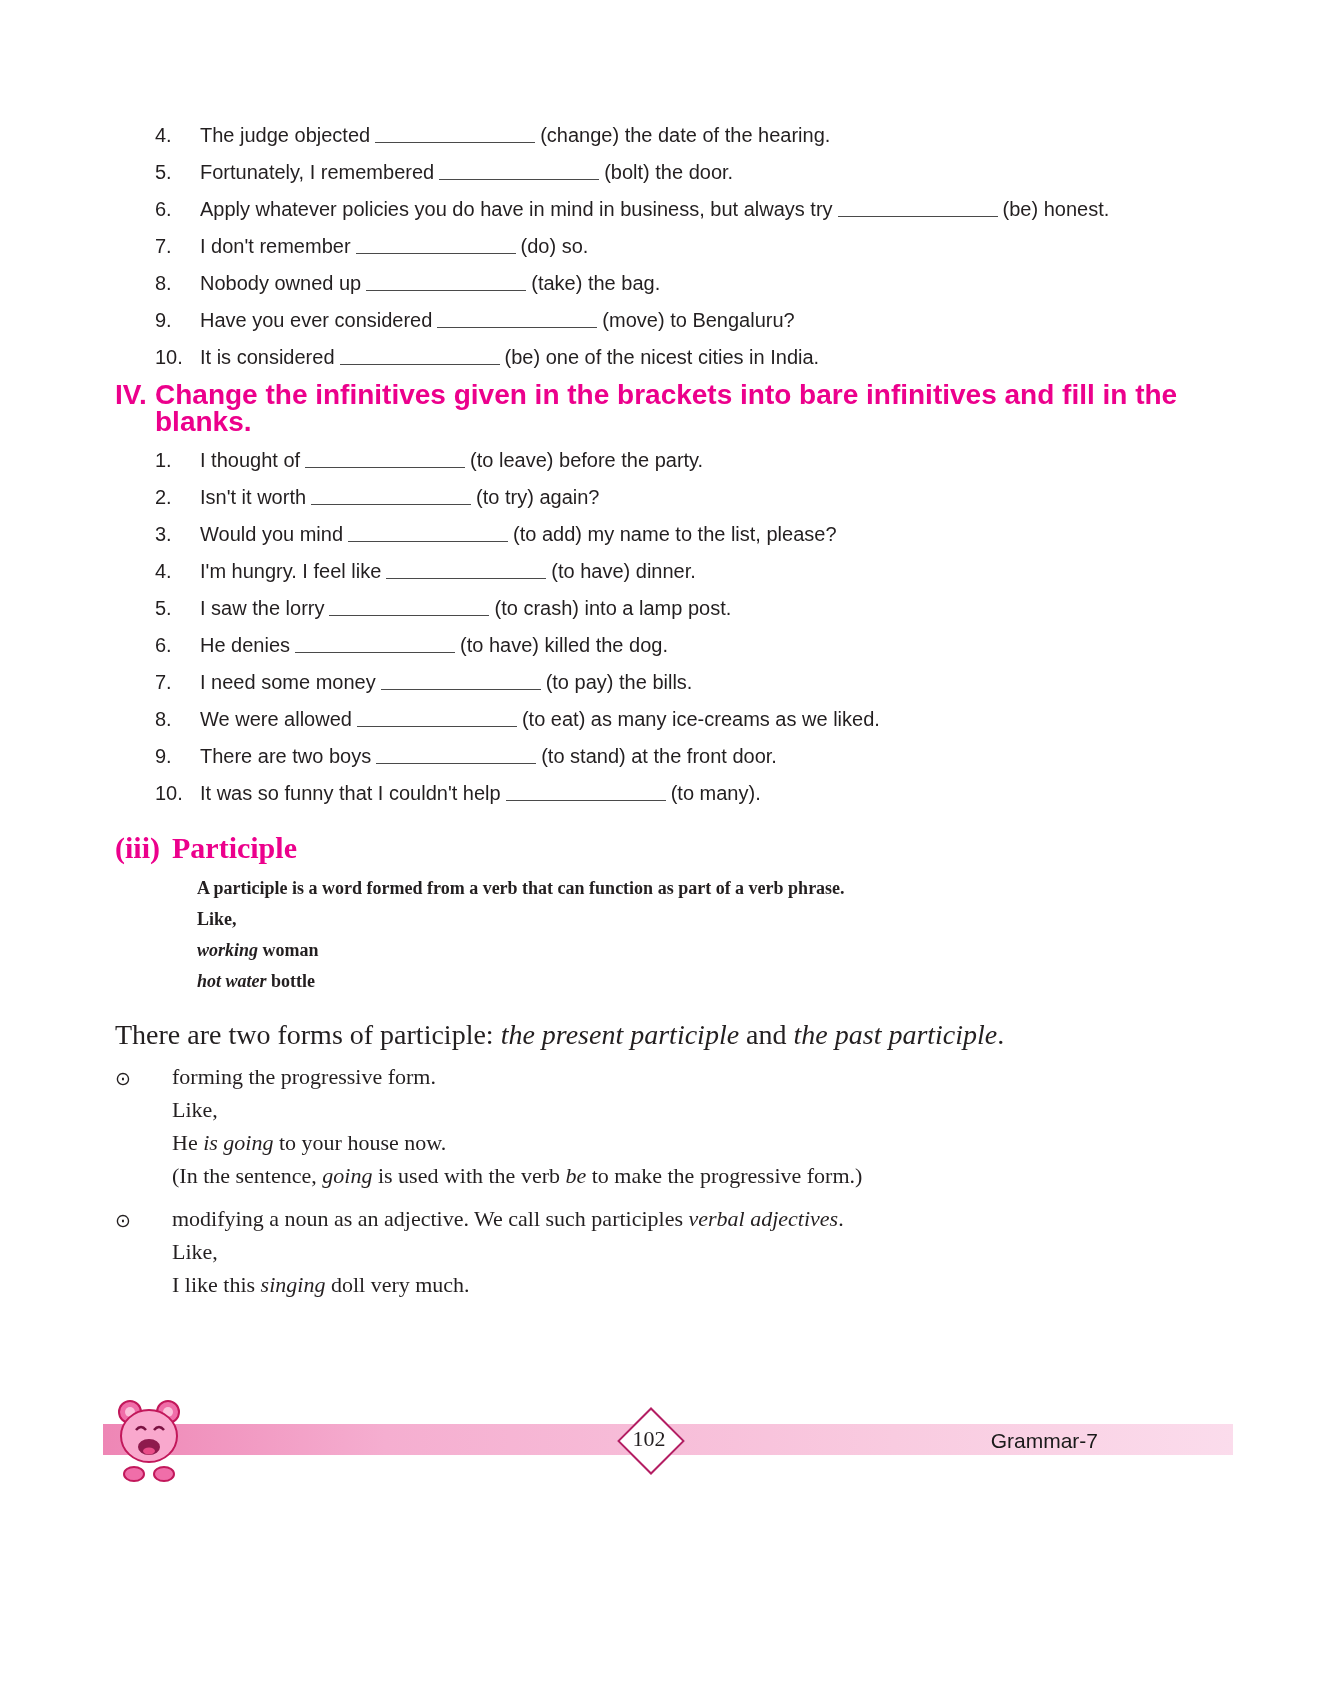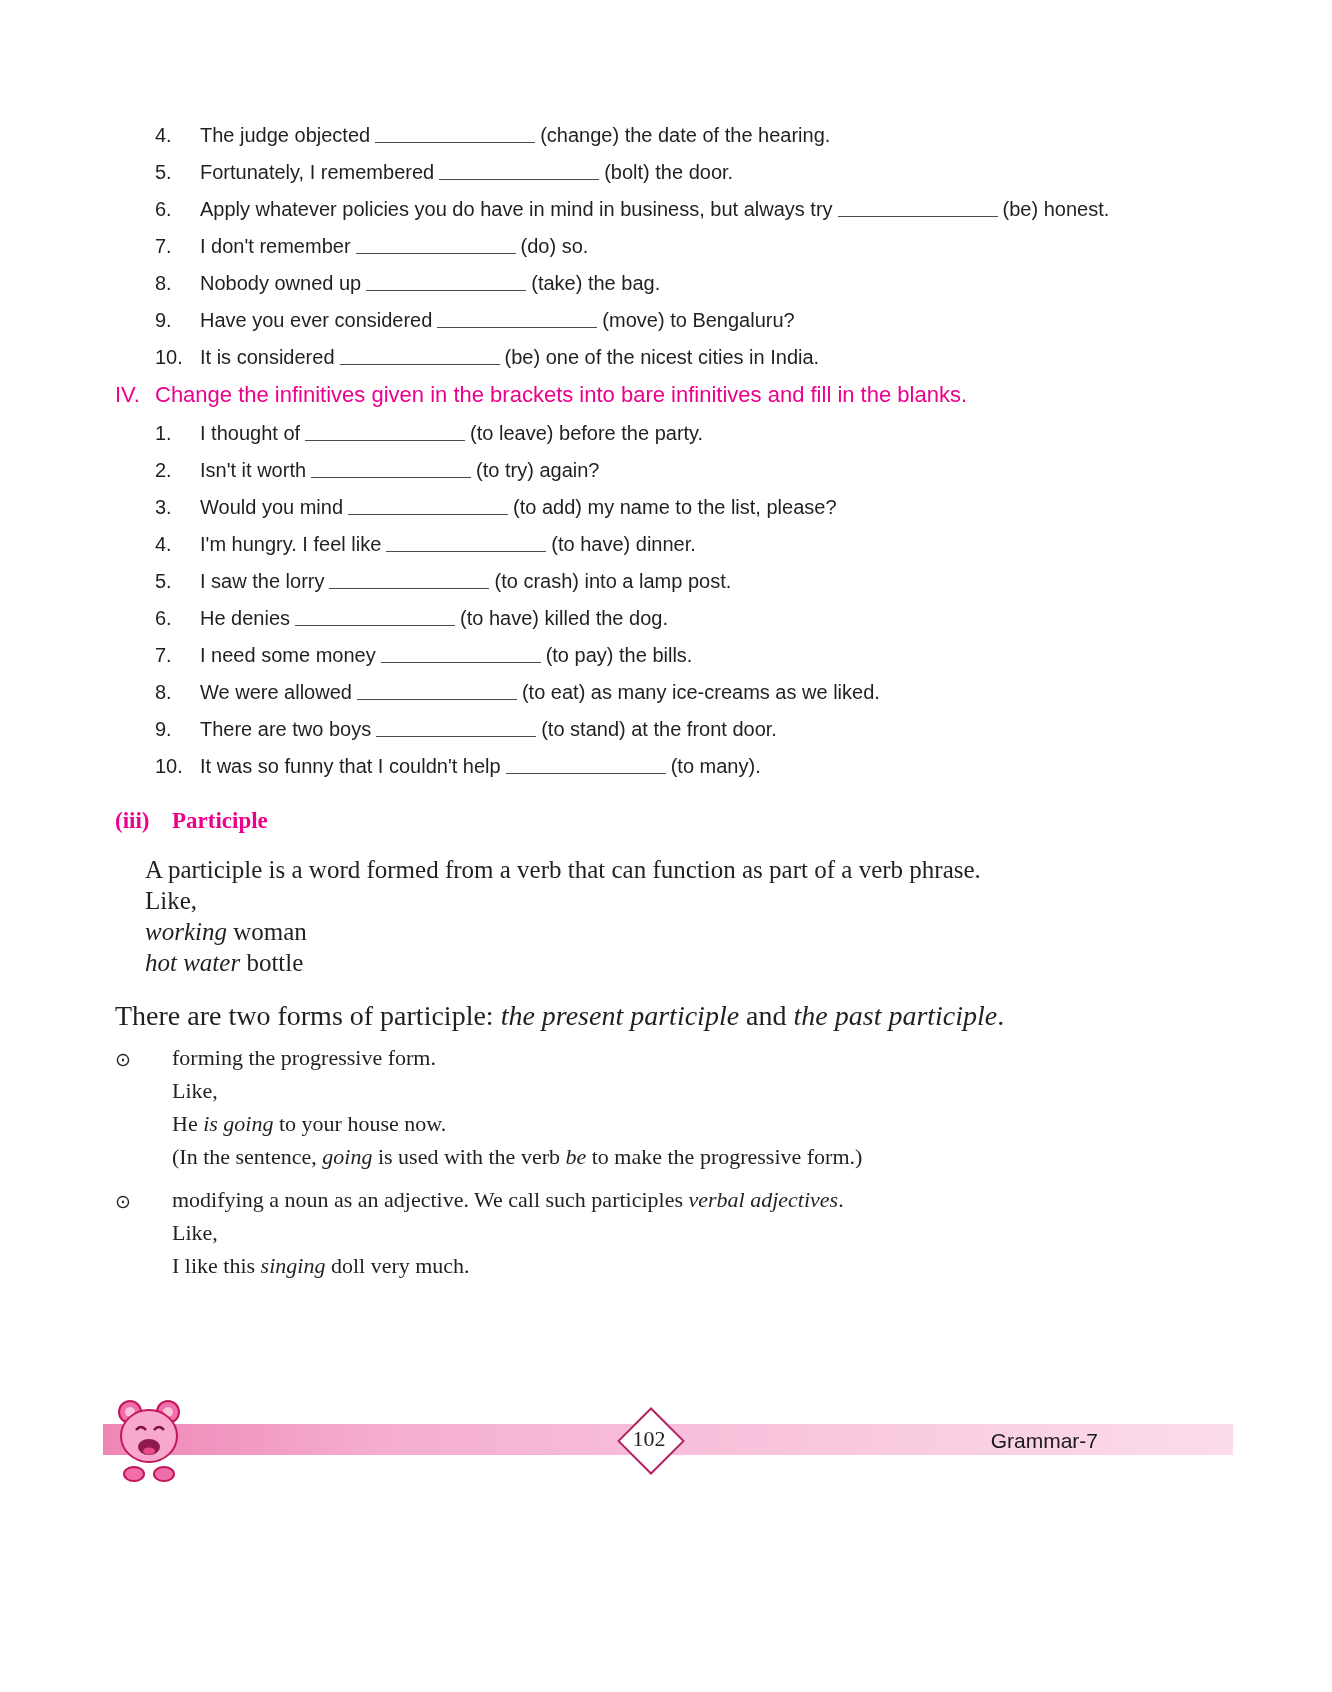--- a/index.html
+++ b/index.html
@@ -13,28 +13,28 @@
   .ex-list{margin:0;padding:0;list-style:none;}
   .ex-item{display:flex;margin-left:40px;font-size:20px;line-height:27px;margin-bottom:10px;}
   .ex-item .num{flex:0 0 45px;}
   .ex-item .body{flex:1;}
   .blank{
     display:inline-block;width:160px;height:13px;
     border-bottom:1.5px solid #4a4a4a;margin:0 5px -1px 5px;
   }
 
   
-  .sec-head{display:flex;color:#ec008c;font-weight:normal;font-size:22px;line-height:27px;margin:6px 0 12px 0;}
+  .sec-head{display:flex;color:#ec008c;font-weight:bold;font-size:28px;line-height:27px;margin:6px 0 12px 0;}
   .sec-head .sec-num{flex:0 0 40px;}
 
   
   .serif{font-family:"Liberation Serif", serif;}
-  .part-head{display:flex;color:#ec008c;font-weight:bold;font-size:23px;line-height:30px;margin:26px 0 18px 0;}
+  .part-head{display:flex;color:#ec008c;font-weight:bold;font-size:30px;line-height:30px;margin:26px 0 10px 0;}
   .part-head .lbl{flex:0 0 57px;}
-  .part-body{margin-left:30px;font-size:25px;line-height:31px;}
+  .part-body{margin-left:82px;font-size:18px;line-height:31px;font-weight:bold;}
   .part-body p{margin:0;}
   .para{font-size:28px;line-height:31px;margin:0;}
   .forms{margin-top:22px;}
   .usedfor{margin-top:7px;}
   .bullet{display:flex;margin-top:10px;font-size:22px;line-height:33px;}
   .bullet .glyph{flex:0 0 57px;font-size:19px;padding-top:2px;}
   .bullet .bcontent{flex:1;}
   .bullet .bcontent div{margin:0;}
 
   

